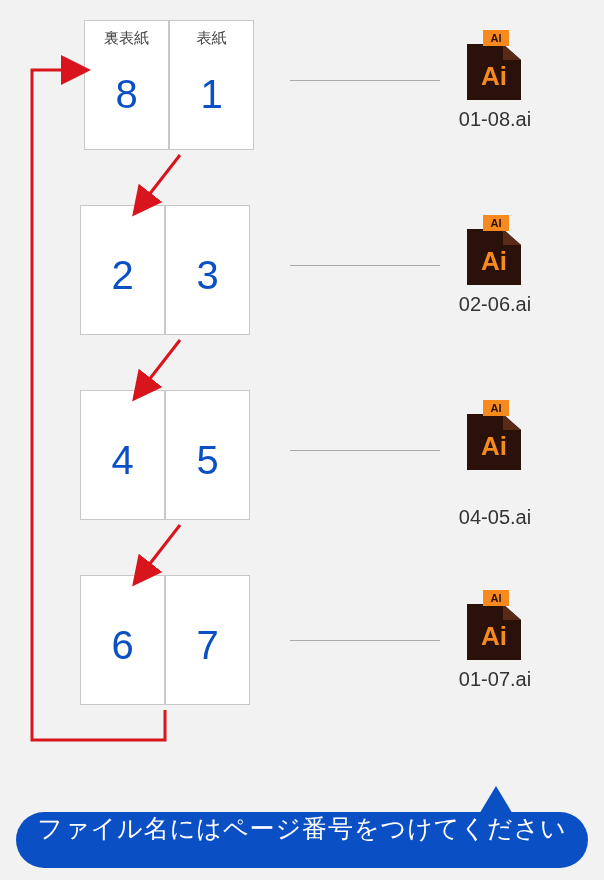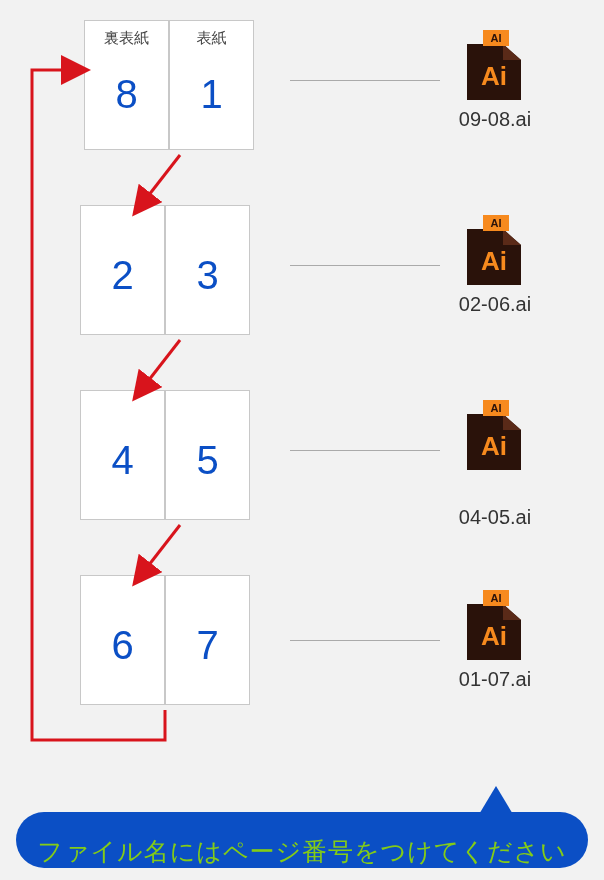--- a/index.html
+++ b/index.html
@@ -65,24 +65,24 @@
   }
 
   .banner {
     position: absolute;
     left: 16px;
     right: 16px;
     bottom: 12px;
     height: 56px;
     background: #0b4fc5;
     border-radius: 28px;
-    color: #84cc16;
+    color: #ffffff;
     font-size: 25px;
     display: flex;
-    align-items: flex-end;
+    align-items: flex-start;
     justify-content: center;
     letter-spacing: 1px;
   }
 
   .pointer {
     position: absolute;
     width: 0;
     height: 0;
     border-left: 18px solid transparent;
     border-right: 18px solid transparent;
@@ -144,21 +144,21 @@
 
 <div class="ai-icon" style="left:465px; top:30px;">
   <svg width="60" height="70" viewBox="0 0 60 70">
     <path d="M 2 14 L 38 14 L 56 30 L 56 70 L 2 70 Z" fill="#2a120a"></path>
     <path d="M 38 14 L 38 30 L 56 30 Z" fill="#5a2a18"></path>
     <rect x="18" y="0" width="26" height="16" fill="#f78a1e"></rect>
     <text x="31" y="12" font-size="11" font-weight="bold" fill="#2a120a" text-anchor="middle">AI</text>
     <text x="29" y="55" font-size="26" font-weight="bold" fill="#f78a1e" text-anchor="middle">Ai</text>
   </svg>
 </div>
-<div class="ai-label" style="left:435px; top:108px;">09-08.ai</div>
+<div class="ai-label" style="left:435px; top:108px;">01-08.ai</div>
 
 <div class="ai-icon" style="left:465px; top:215px;">
   <svg width="60" height="70" viewBox="0 0 60 70">
     <path d="M 2 14 L 38 14 L 56 30 L 56 70 L 2 70 Z" fill="#2a120a"></path>
     <path d="M 38 14 L 38 30 L 56 30 Z" fill="#5a2a18"></path>
     <rect x="18" y="0" width="26" height="16" fill="#f78a1e"></rect>
     <text x="31" y="12" font-size="11" font-weight="bold" fill="#2a120a" text-anchor="middle">AI</text>
     <text x="29" y="55" font-size="26" font-weight="bold" fill="#f78a1e" text-anchor="middle">Ai</text>
   </svg>
 </div>

